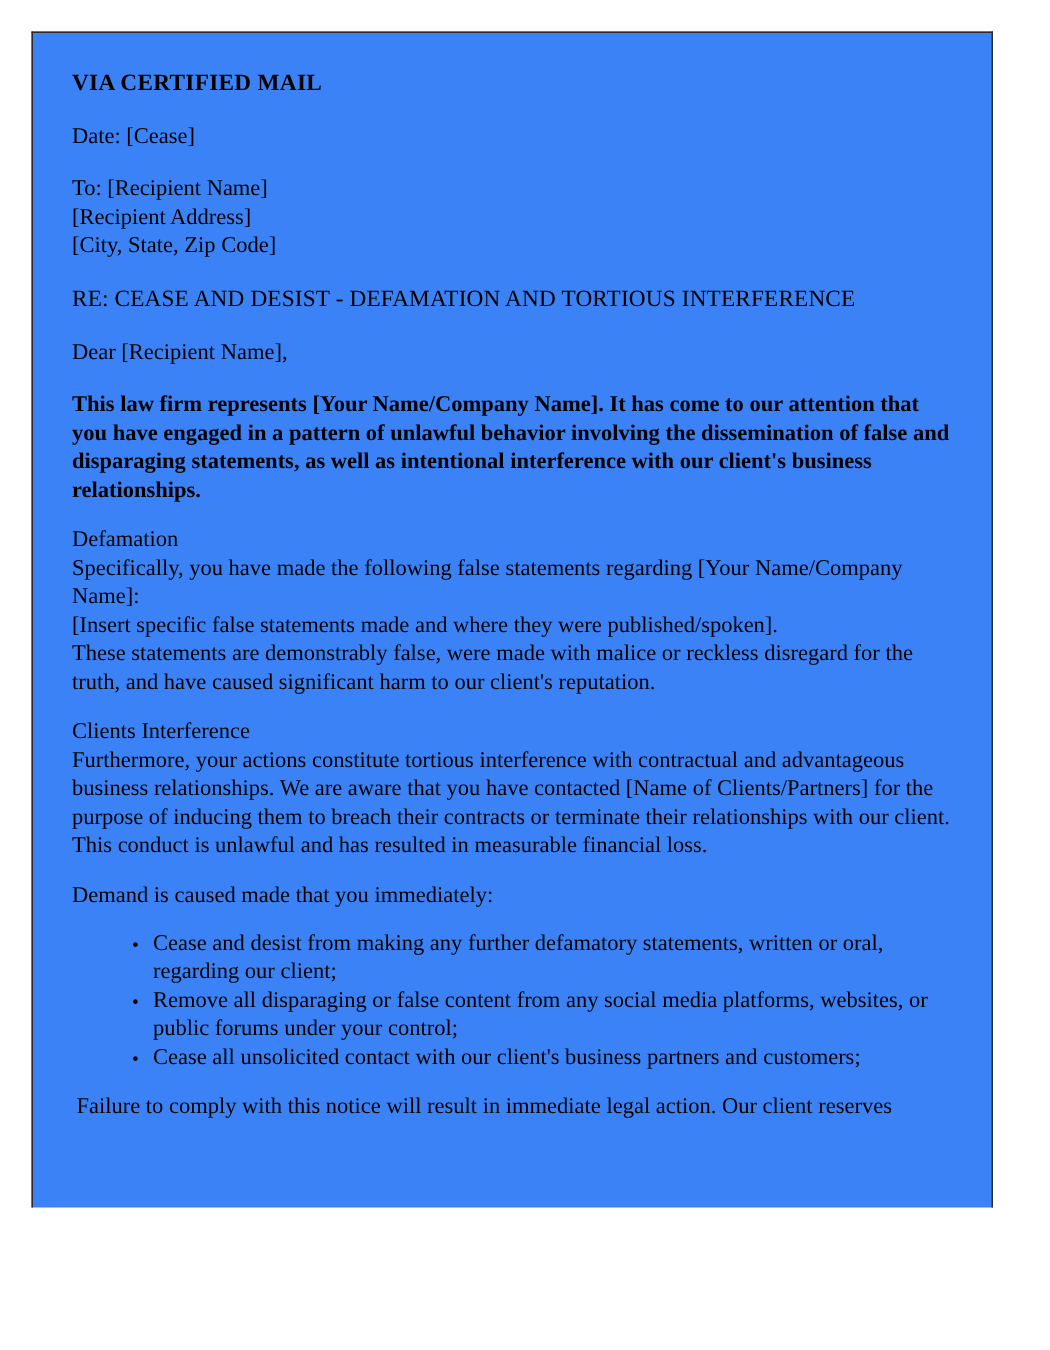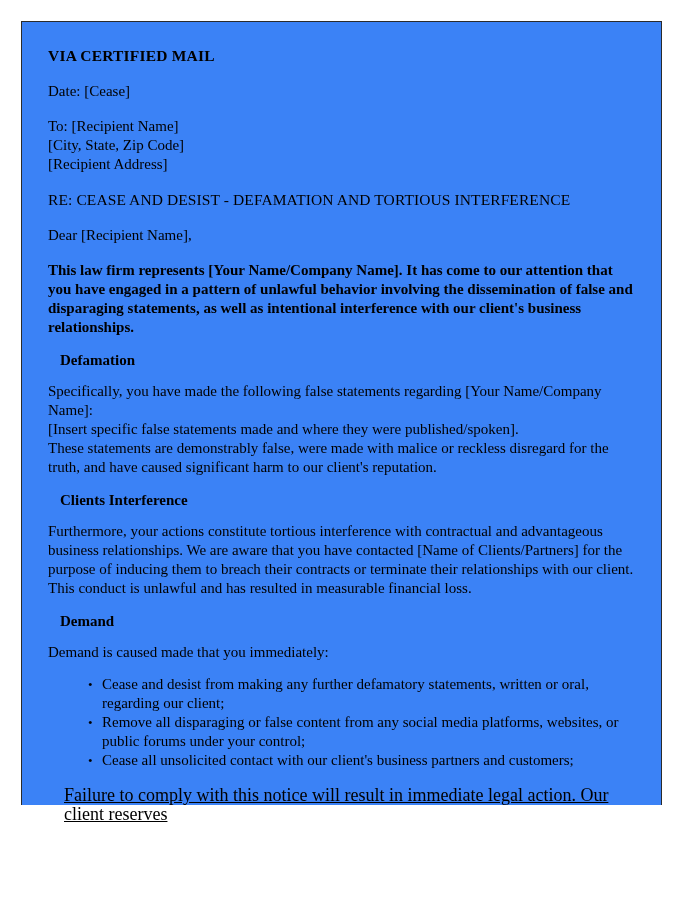--- a/index.html
+++ b/index.html
@@ -75,24 +75,24 @@
     margin: 0 0 14px 0;
     text-align: left;
     font-weight: bold;
   }
 
   .section {
     margin: 0 0 14px 0;
   }
 
   .section-heading {
-    font-weight: bold;
+    font-weight: normal;
     font-size: 15px;
     line-height: 19px;
-    margin: 12px;
+    margin: 0;
   }
 
   .section-para {
     font-size: 15px;
     line-height: 19px;
     margin: 0;
   }
 
   .demand-list {
     margin: 13px 0 14px 0;
@@ -111,60 +111,58 @@
   .demand-list li::before {
     content: "\2022";
     position: absolute;
     left: 0;
     top: 0;
     font-size: 13px;
     line-height: 19px;
   }
 
   .closing-para {
-    font-size: 18px;
+    font-size: 15px;
     line-height: 19px;
-    margin: 16px;
-    text-decoration: underline;
+    margin: 3px;
   }
 </style>
 </head>
 <body>
 
 <div class="page-sheet">
   <div class="page-body">
 
     <div class="letter-head">VIA CERTIFIED MAIL</div>
 
     <div class="block">Date: [Cease]</div>
 
     <div class="block">
       <span class="addr-line">To: [Recipient Name]</span>
+      <span class="addr-line">[Recipient Address]</span>
       <span class="addr-line">[City, State, Zip Code]</span>
-      <span class="addr-line">[Recipient Address]</span>
     </div>
 
     <div class="re-line">RE: CEASE AND DESIST - DEFAMATION AND TORTIOUS INTERFERENCE</div>
 
     <div class="salutation">Dear [Recipient Name],</div>
 
     <p class="para">This law firm represents [Your Name/Company Name]. It has come to our attention that you have engaged in a pattern of unlawful behavior involving the dissemination of false and disparaging statements, as well as intentional interference with our client's business relationships.</p>
 
     <div class="section">
       <div class="section-heading">Defamation</div>
       <div class="section-para">Specifically, you have made the following false statements regarding [Your Name/Company Name]:<br>[Insert specific false statements made and where they were published/spoken].<br>These statements are demonstrably false, were made with malice or reckless disregard for the truth, and have caused significant harm to our client's reputation.</div>
     </div>
 
     <div class="section">
       <div class="section-heading">Clients Interference</div>
       <div class="section-para">Furthermore, your actions constitute tortious interference with contractual and advantageous business relationships. We are aware that you have contacted [Name of Clients/Partners] for the purpose of inducing them to breach their contracts or terminate their relationships with our client. This conduct is unlawful and has resulted in measurable financial loss.</div>
     </div>
 
     <div class="section" style="margin-bottom:0;">
-      <div class="section-heading">Demand</div>
       <div class="section-para">Demand is caused made that you immediately:</div>
     </div>
 
     <ul class="demand-list">
       <li>Cease and desist from making any further defamatory statements, written or oral, regarding our client;</li>
       <li>Remove all disparaging or false content from any social media platforms, websites, or public forums under your control;</li>
       <li>Cease all unsolicited contact with our client's business partners and customers;</li>
     </ul>
 
     <p class="closing-para">Failure to comply with this notice will result in immediate legal action. Our client reserves</p>

